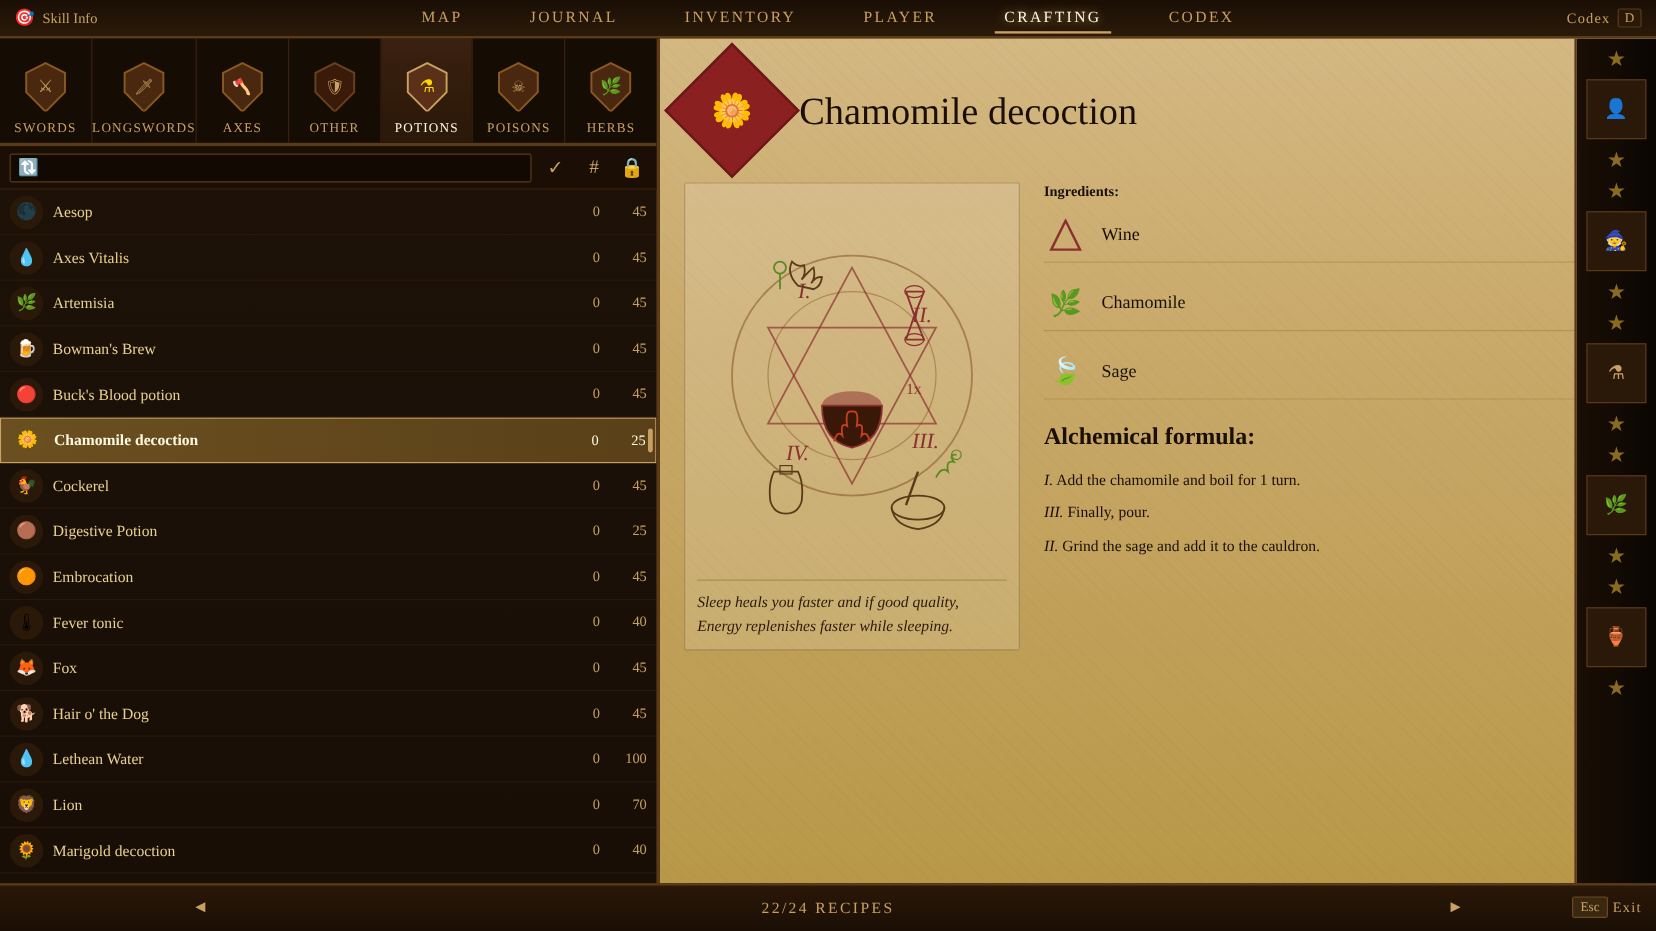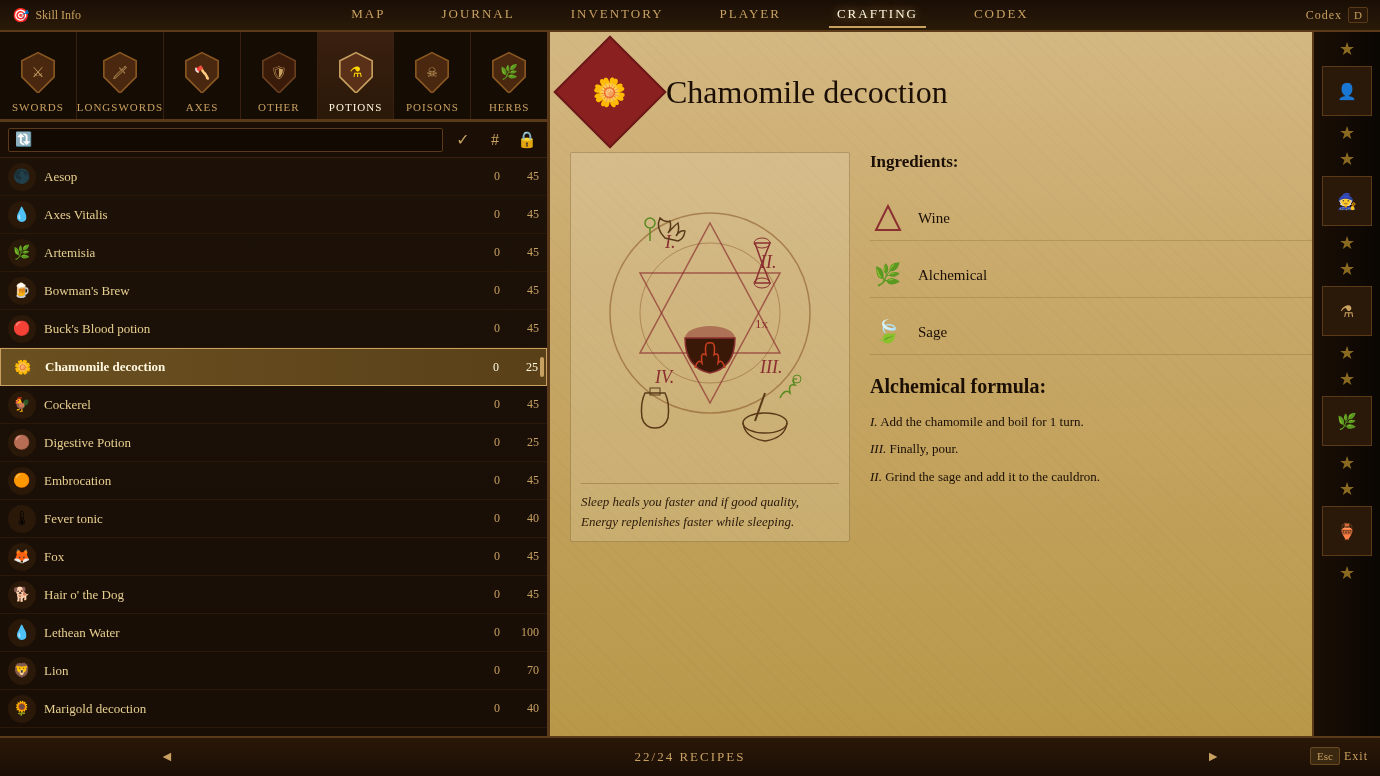--- a/index.html
+++ b/index.html
@@ -336,23 +336,23 @@
       padding-top: 8px;
       border-top: 1px solid rgba(100,60,20,0.3);
     }
 
     
     .ingredients-area {
       flex: 1;
     }
 
     .ingredients-title {
-      font-size: 17px;
+      font-size: 12px;
       color: #1a0e05;
-      margin-bottom: 28px;
+      margin-bottom: 11px;
       font-family: 'Georgia', serif;
     }
 
     .ingredient-row {
       display: flex;
       align-items: center;
       gap: 12px;
       margin-bottom: 16px;
       padding-bottom: 4px;
       border-bottom: 1px solid rgba(100,60,20,0.2);
@@ -765,21 +765,21 @@
             <div class="ingredient-icon">
               <svg width="28" height="28" viewBox="0 0 28 28">
                 <polygon points="14,2 26,26 2,26" fill="none" stroke="#8b3030" stroke-width="2"></polygon>
               </svg>
             </div>
             <span class="ingredient-name">Wine</span>
           </div>
 
           <div class="ingredient-row">
             <div class="ingredient-icon" style="font-size:22px;">🌿</div>
-            <span class="ingredient-name">Alchemical</span>
+            <span class="ingredient-name">Chamomile</span>
             <span class="ingredient-count">0 / 2</span>
           </div>
 
           <div class="ingredient-row">
             <div class="ingredient-icon" style="font-size:22px;">🍃</div>
             <span class="ingredient-name">Sage</span>
             <span class="ingredient-count">0 / 1</span>
           </div>
 
           <h2 class="formula-title">Alchemical formula:</h2>

